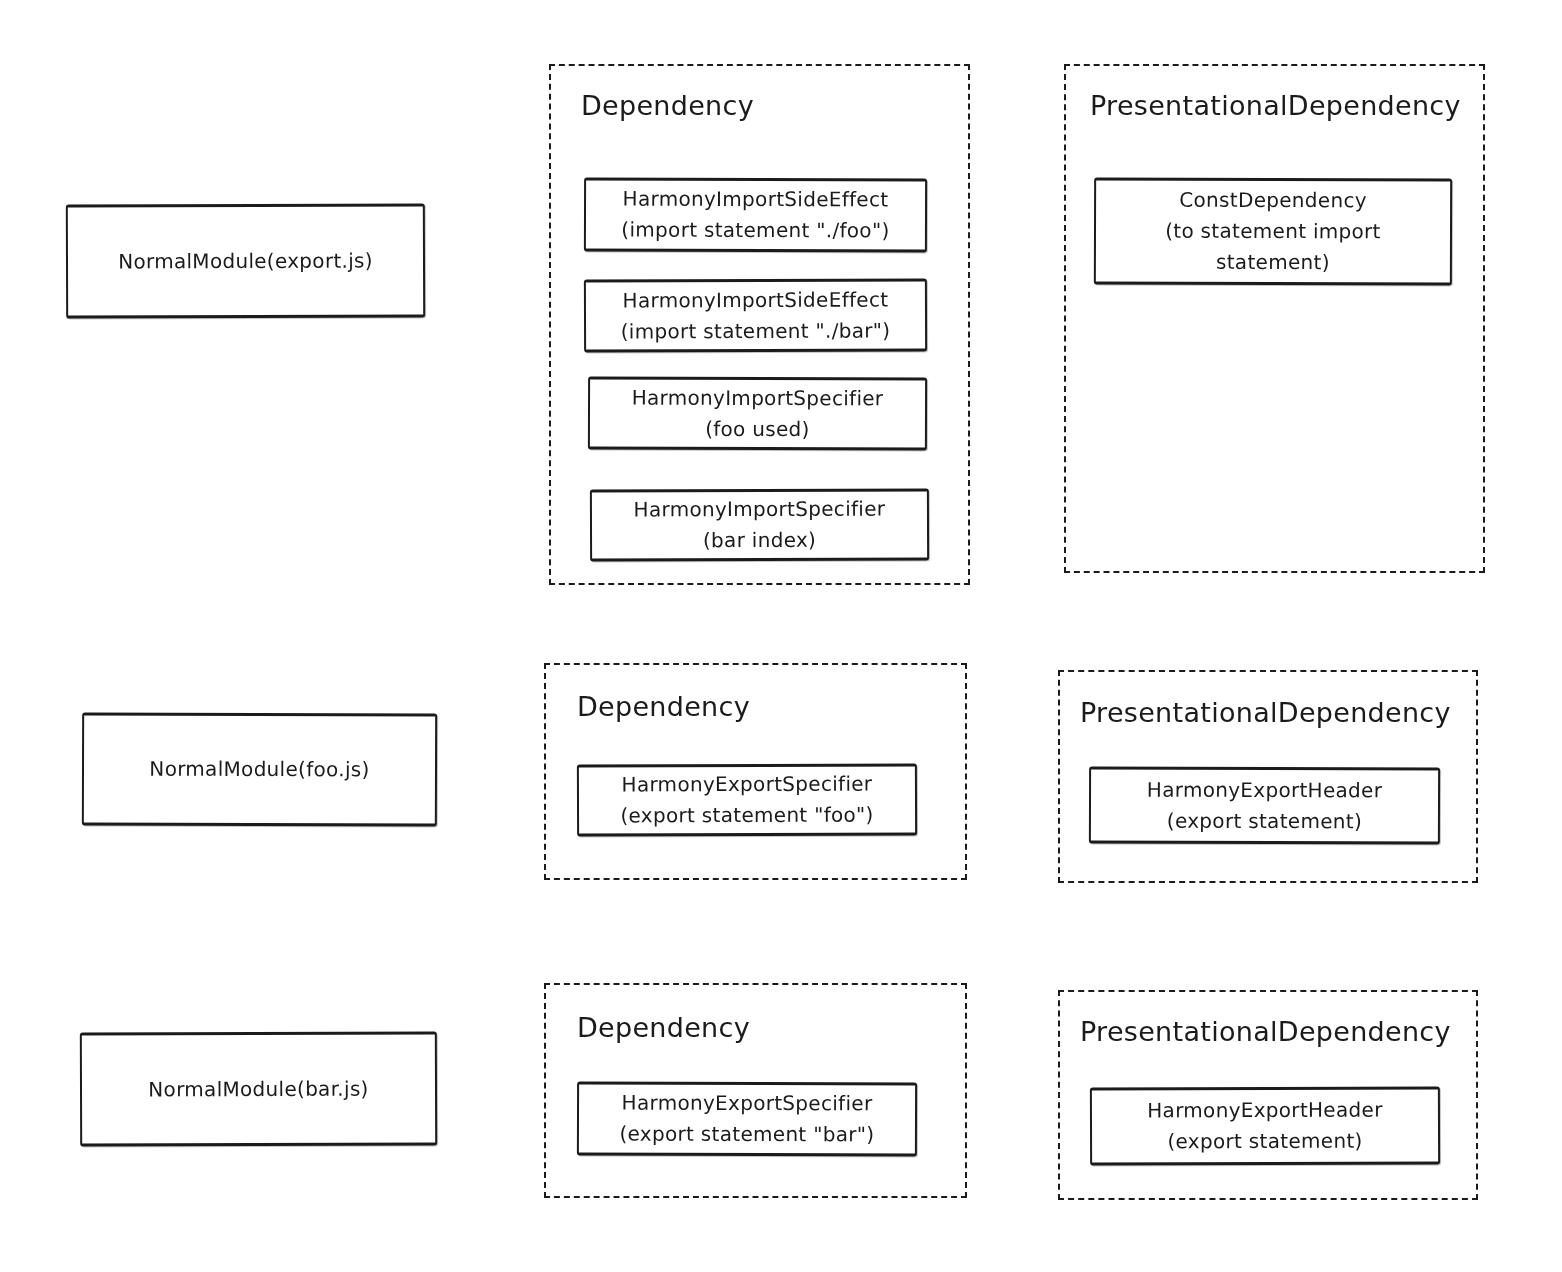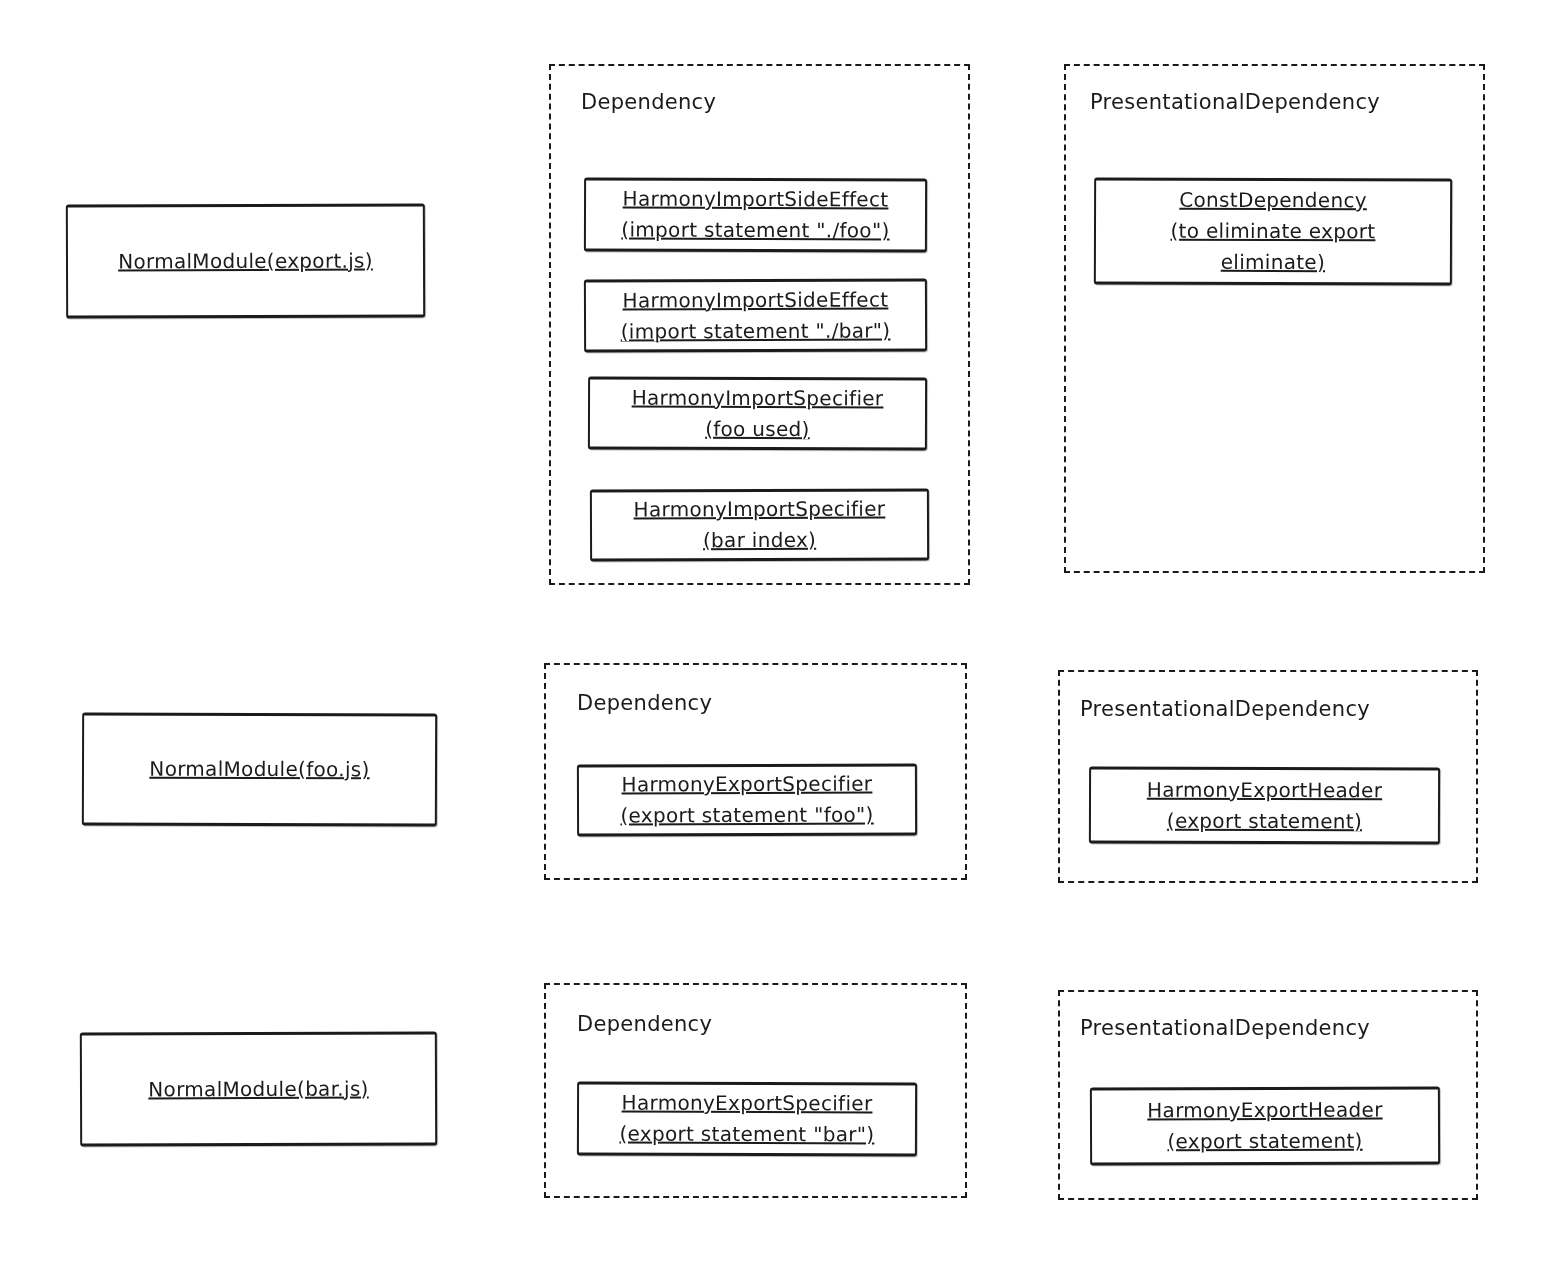--- a/index.html
+++ b/index.html
@@ -40,25 +40,25 @@
   .r-pos{transform:rotate(0.18deg);}
   .r-neg{transform:rotate(-0.2deg);}
   
   .group{
     position:absolute;
     border:2px dashed var(--ink);
     background:transparent;
   }
   .group-label{
     position:absolute;
-    font-size:21px;
+    font-size:27px;
     letter-spacing:0.3px;
     white-space:nowrap;
   }
-  .box-line{display:block;white-space:nowrap;text-decoration:underline;}
+  .box-line{display:block;white-space:nowrap;}
 </style>
 </head>
 <body>
 
 <div class="canvas">
 
   <div class="sketch-box r-neg" style="left:66px;top:204px;width:359px;height:114px;">
     <span class="box-line">NormalModule(export.js)</span>
   </div>
 
@@ -84,22 +84,22 @@
       <span class="box-line">HarmonyImportSpecifier</span>
       <span class="box-line">(bar index)</span>
     </div>
   </div>
 
   <div class="group" style="left:1064px;top:64px;width:421px;height:509px;">
     <span class="group-label" style="left:24px;top:24px;">PresentationalDependency</span>
 
     <div class="sketch-box r-pos" style="left:28px;top:112px;width:358px;height:107px;">
       <span class="box-line">ConstDependency</span>
-      <span class="box-line">(to eliminate export</span>
-      <span class="box-line">eliminate)</span>
+      <span class="box-line">(to statement import</span>
+      <span class="box-line">statement)</span>
     </div>
   </div>
 
   <div class="sketch-box r-pos" style="left:82px;top:713px;width:355px;height:113px;">
     <span class="box-line">NormalModule(foo.js)</span>
   </div>
 
   <div class="group" style="left:544px;top:663px;width:423px;height:217px;">
     <span class="group-label" style="left:31px;top:26px;">Dependency</span>
 

